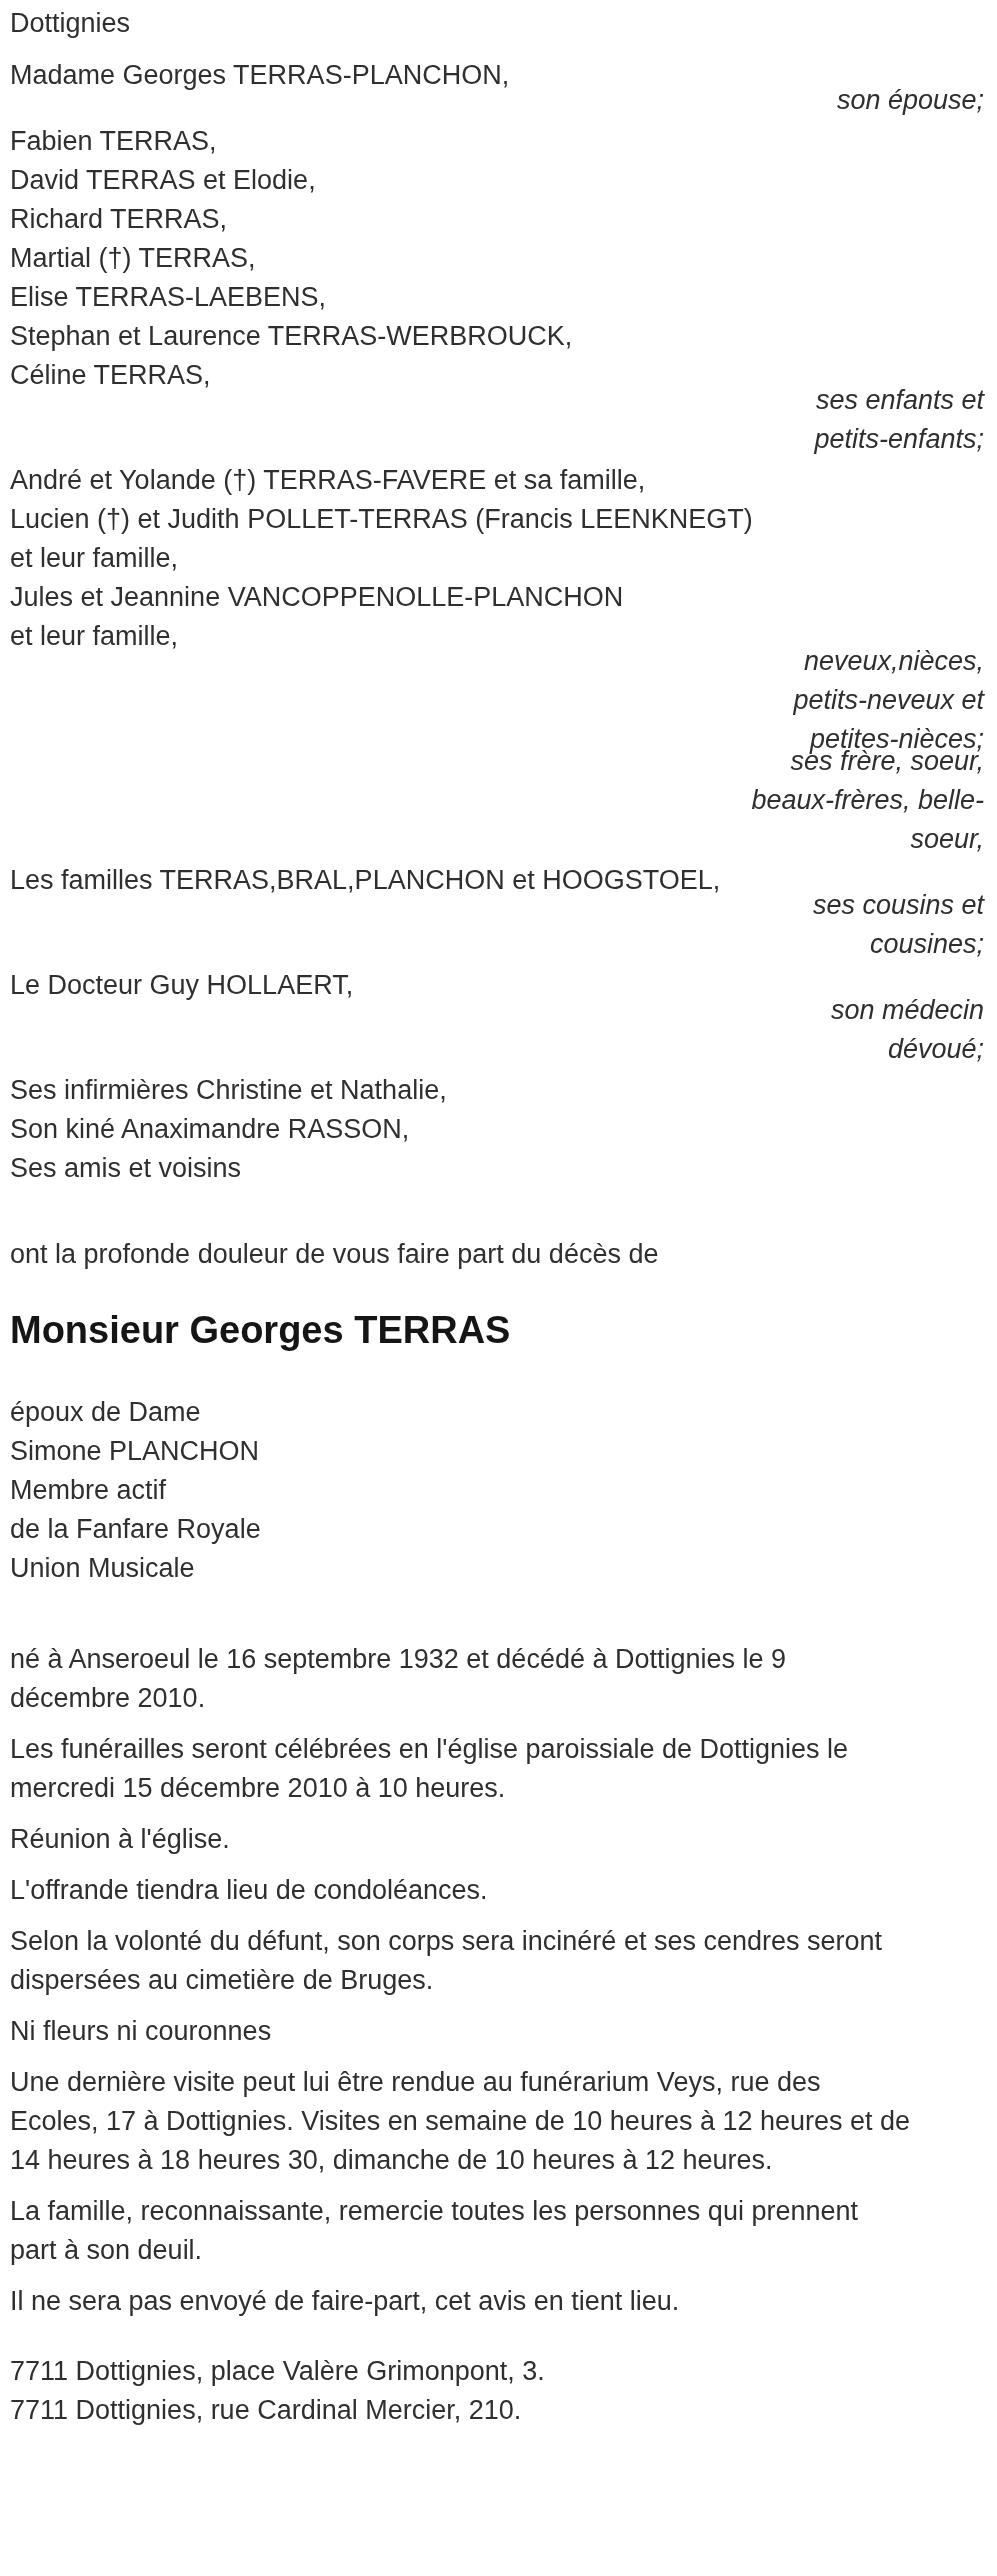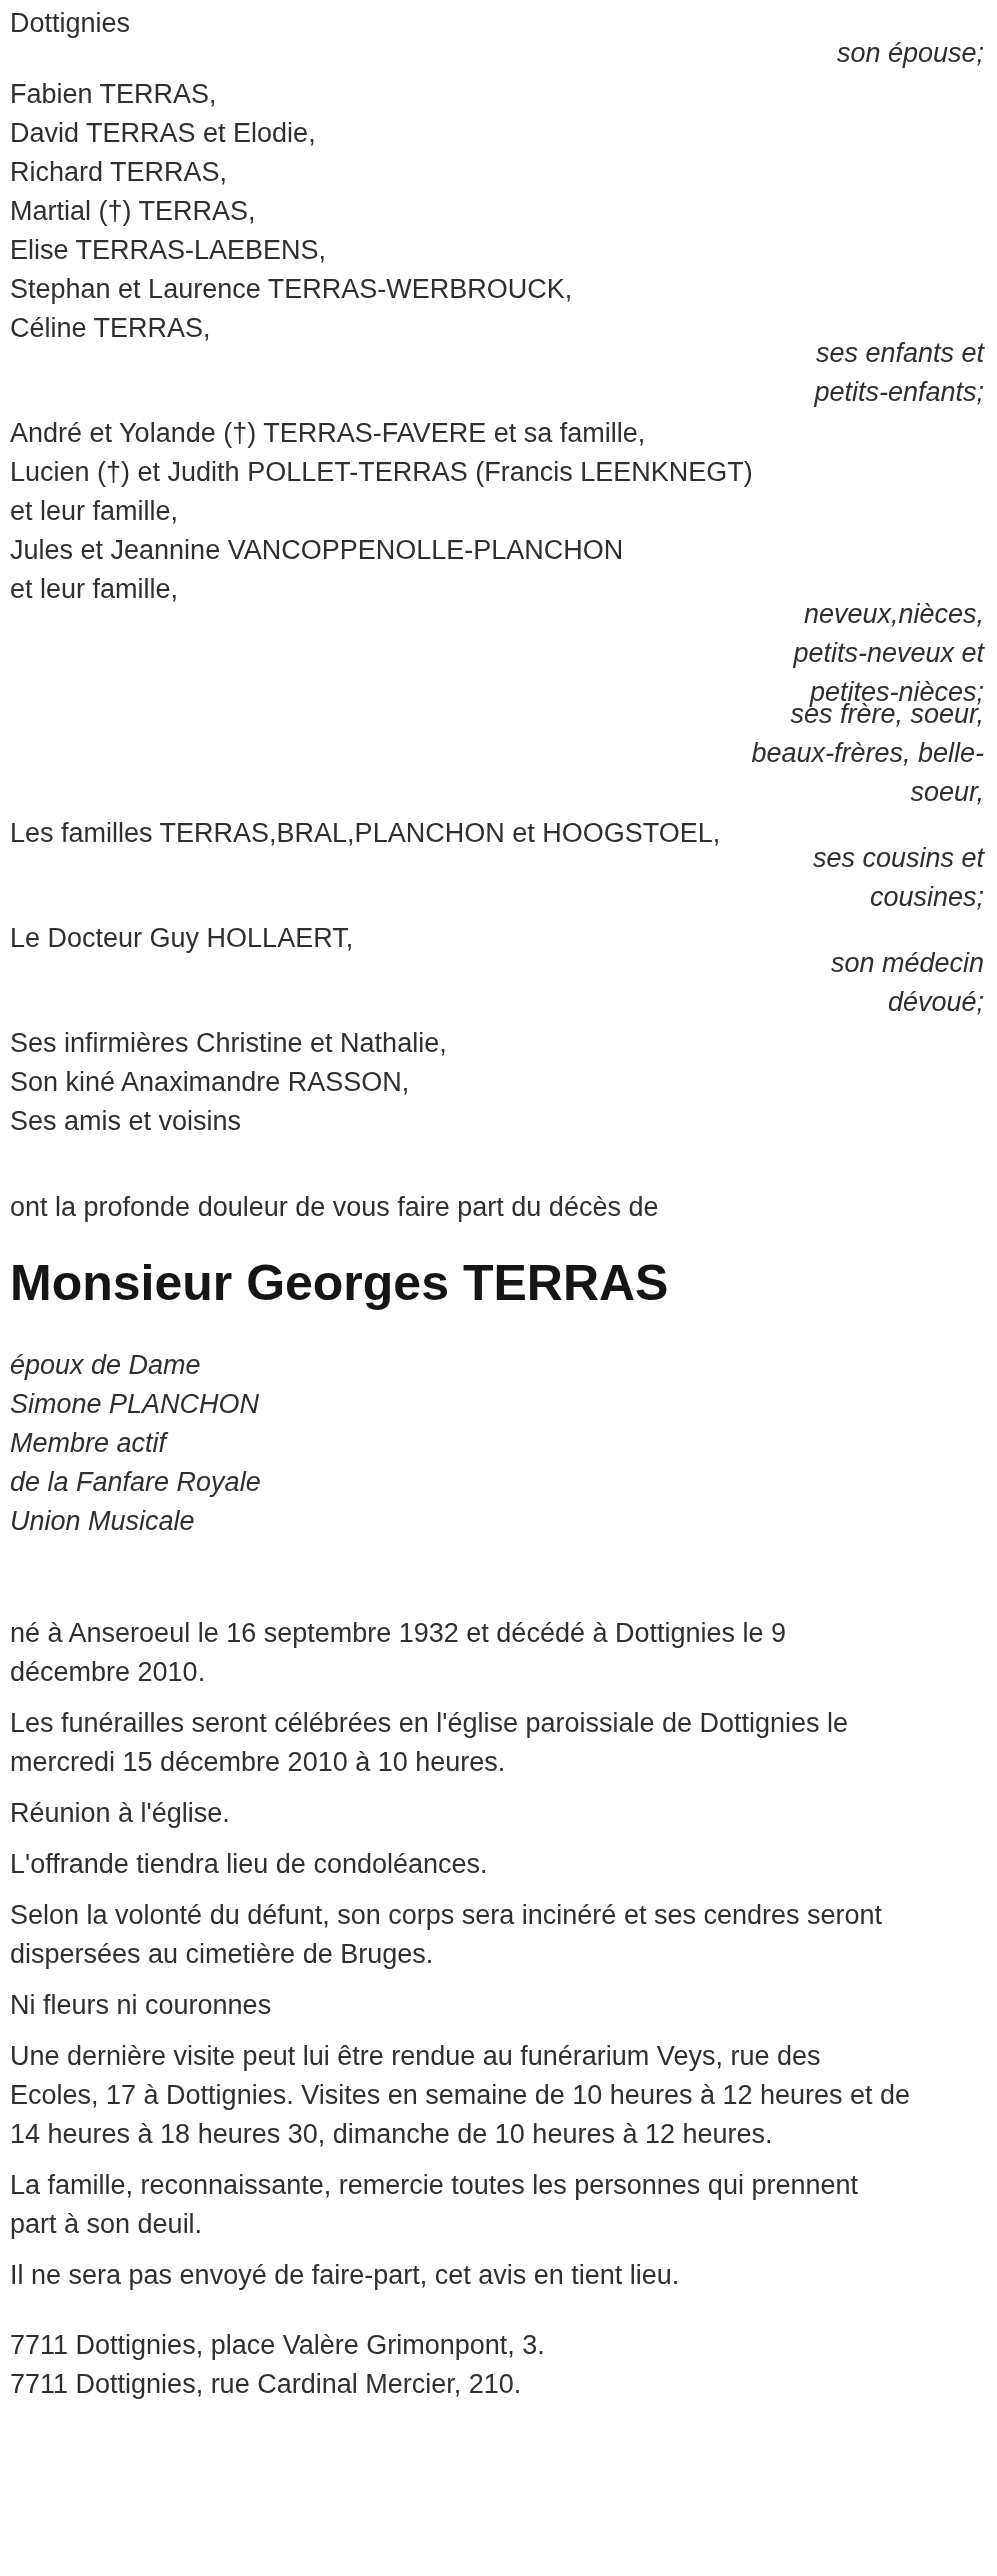--- a/index.html
+++ b/index.html
@@ -34,46 +34,46 @@
     text-align: right;
     font-style: italic;
   }
   .attrib + .attrib {
     margin-top: -19px;
   }
   .announcement {
     margin: 47px 0 0;
   }
   .deceased-name {
-    font-size: 50px;
+    font-size: 38px;
     line-height: 52px;
     font-weight: 700;
     color: #151515;
     margin: 30px 0 0;
   }
   .titles {
-    margin: 37px 0 73px;
-    font-style: italic;
+    margin: 37px 0 52px;
   }
   .para {
     margin: 0 0 12px;
   }
   .addresses {
     margin: 31px 0 0;
   }
 </style>
 </head>
 <body>
 
 <main>
 
   <div class="location pre">Dottignies</div>
 
 
   <section>
+    <div class="names pre">Madame Georges TERRAS-PLANCHON,</div>
     <div class="attrib pre">son épouse;</div>
     <div class="names pre">Fabien TERRAS,
 David TERRAS et Elodie,
 Richard TERRAS,
 Martial (†) TERRAS,
 Elise TERRAS-LAEBENS,
 Stephan et Laurence TERRAS-WERBROUCK,
 Céline TERRAS,</div>
     <div class="attrib pre">ses enfants et
 petits-enfants;</div>

